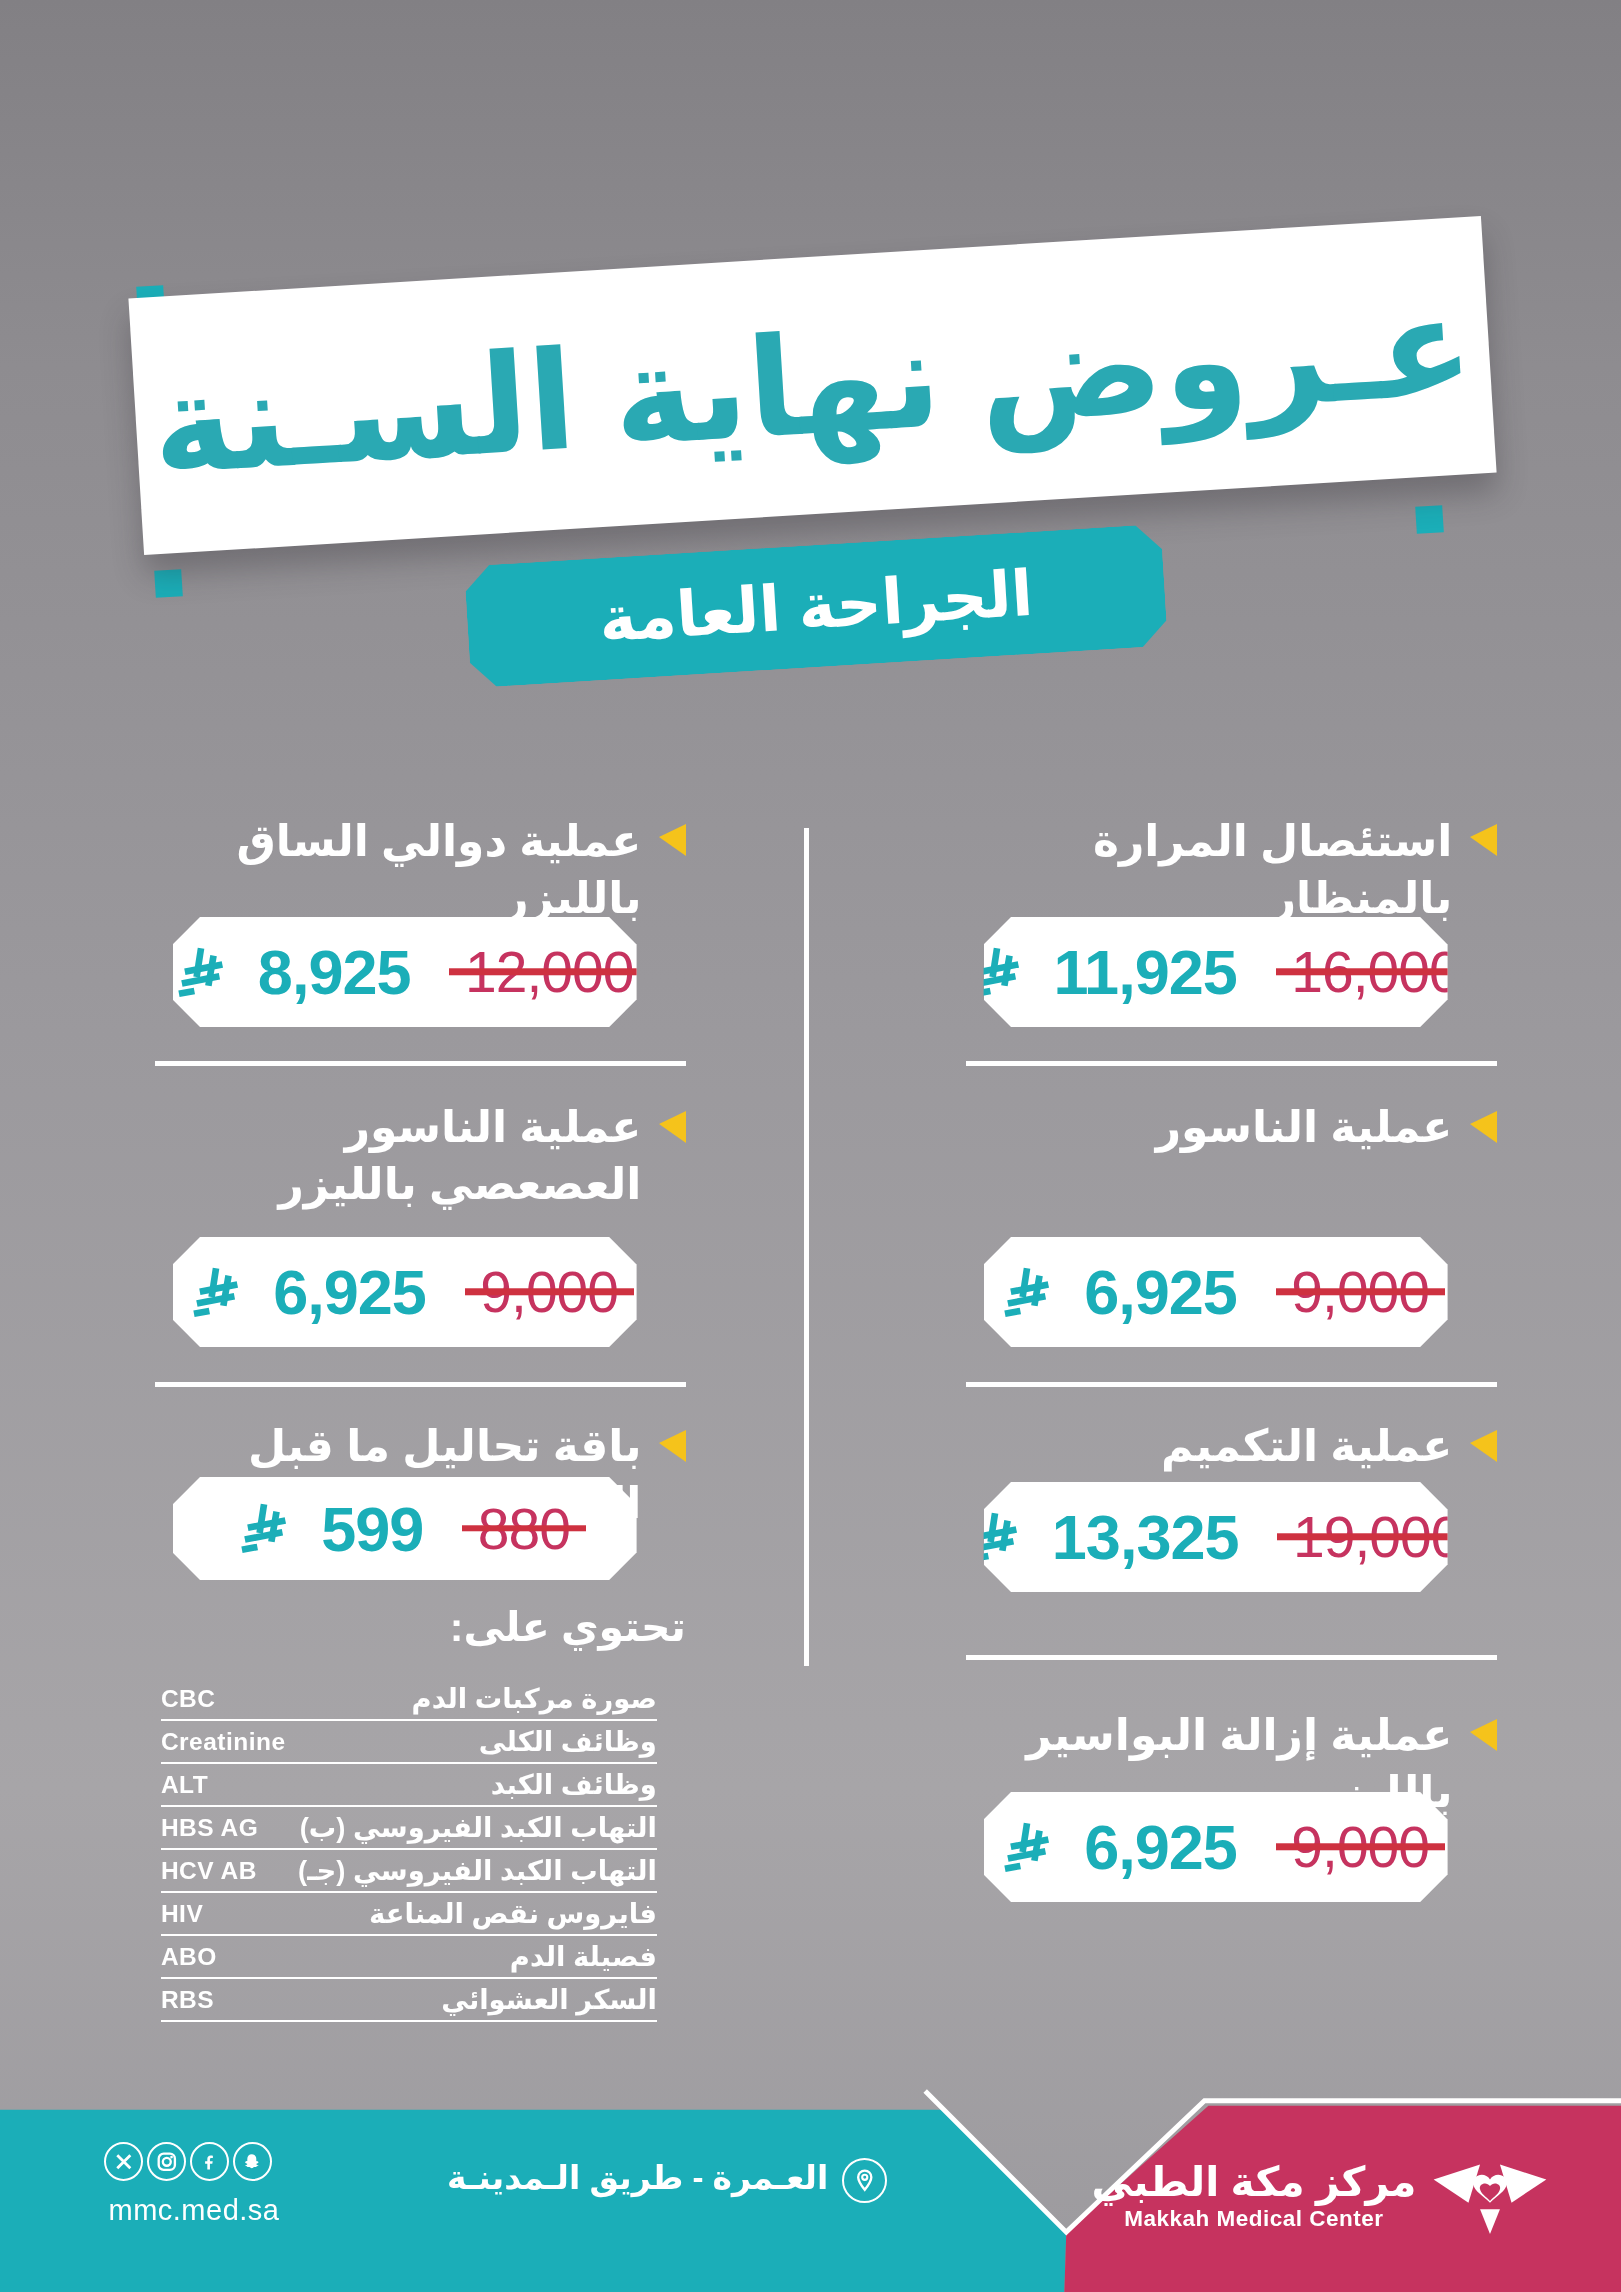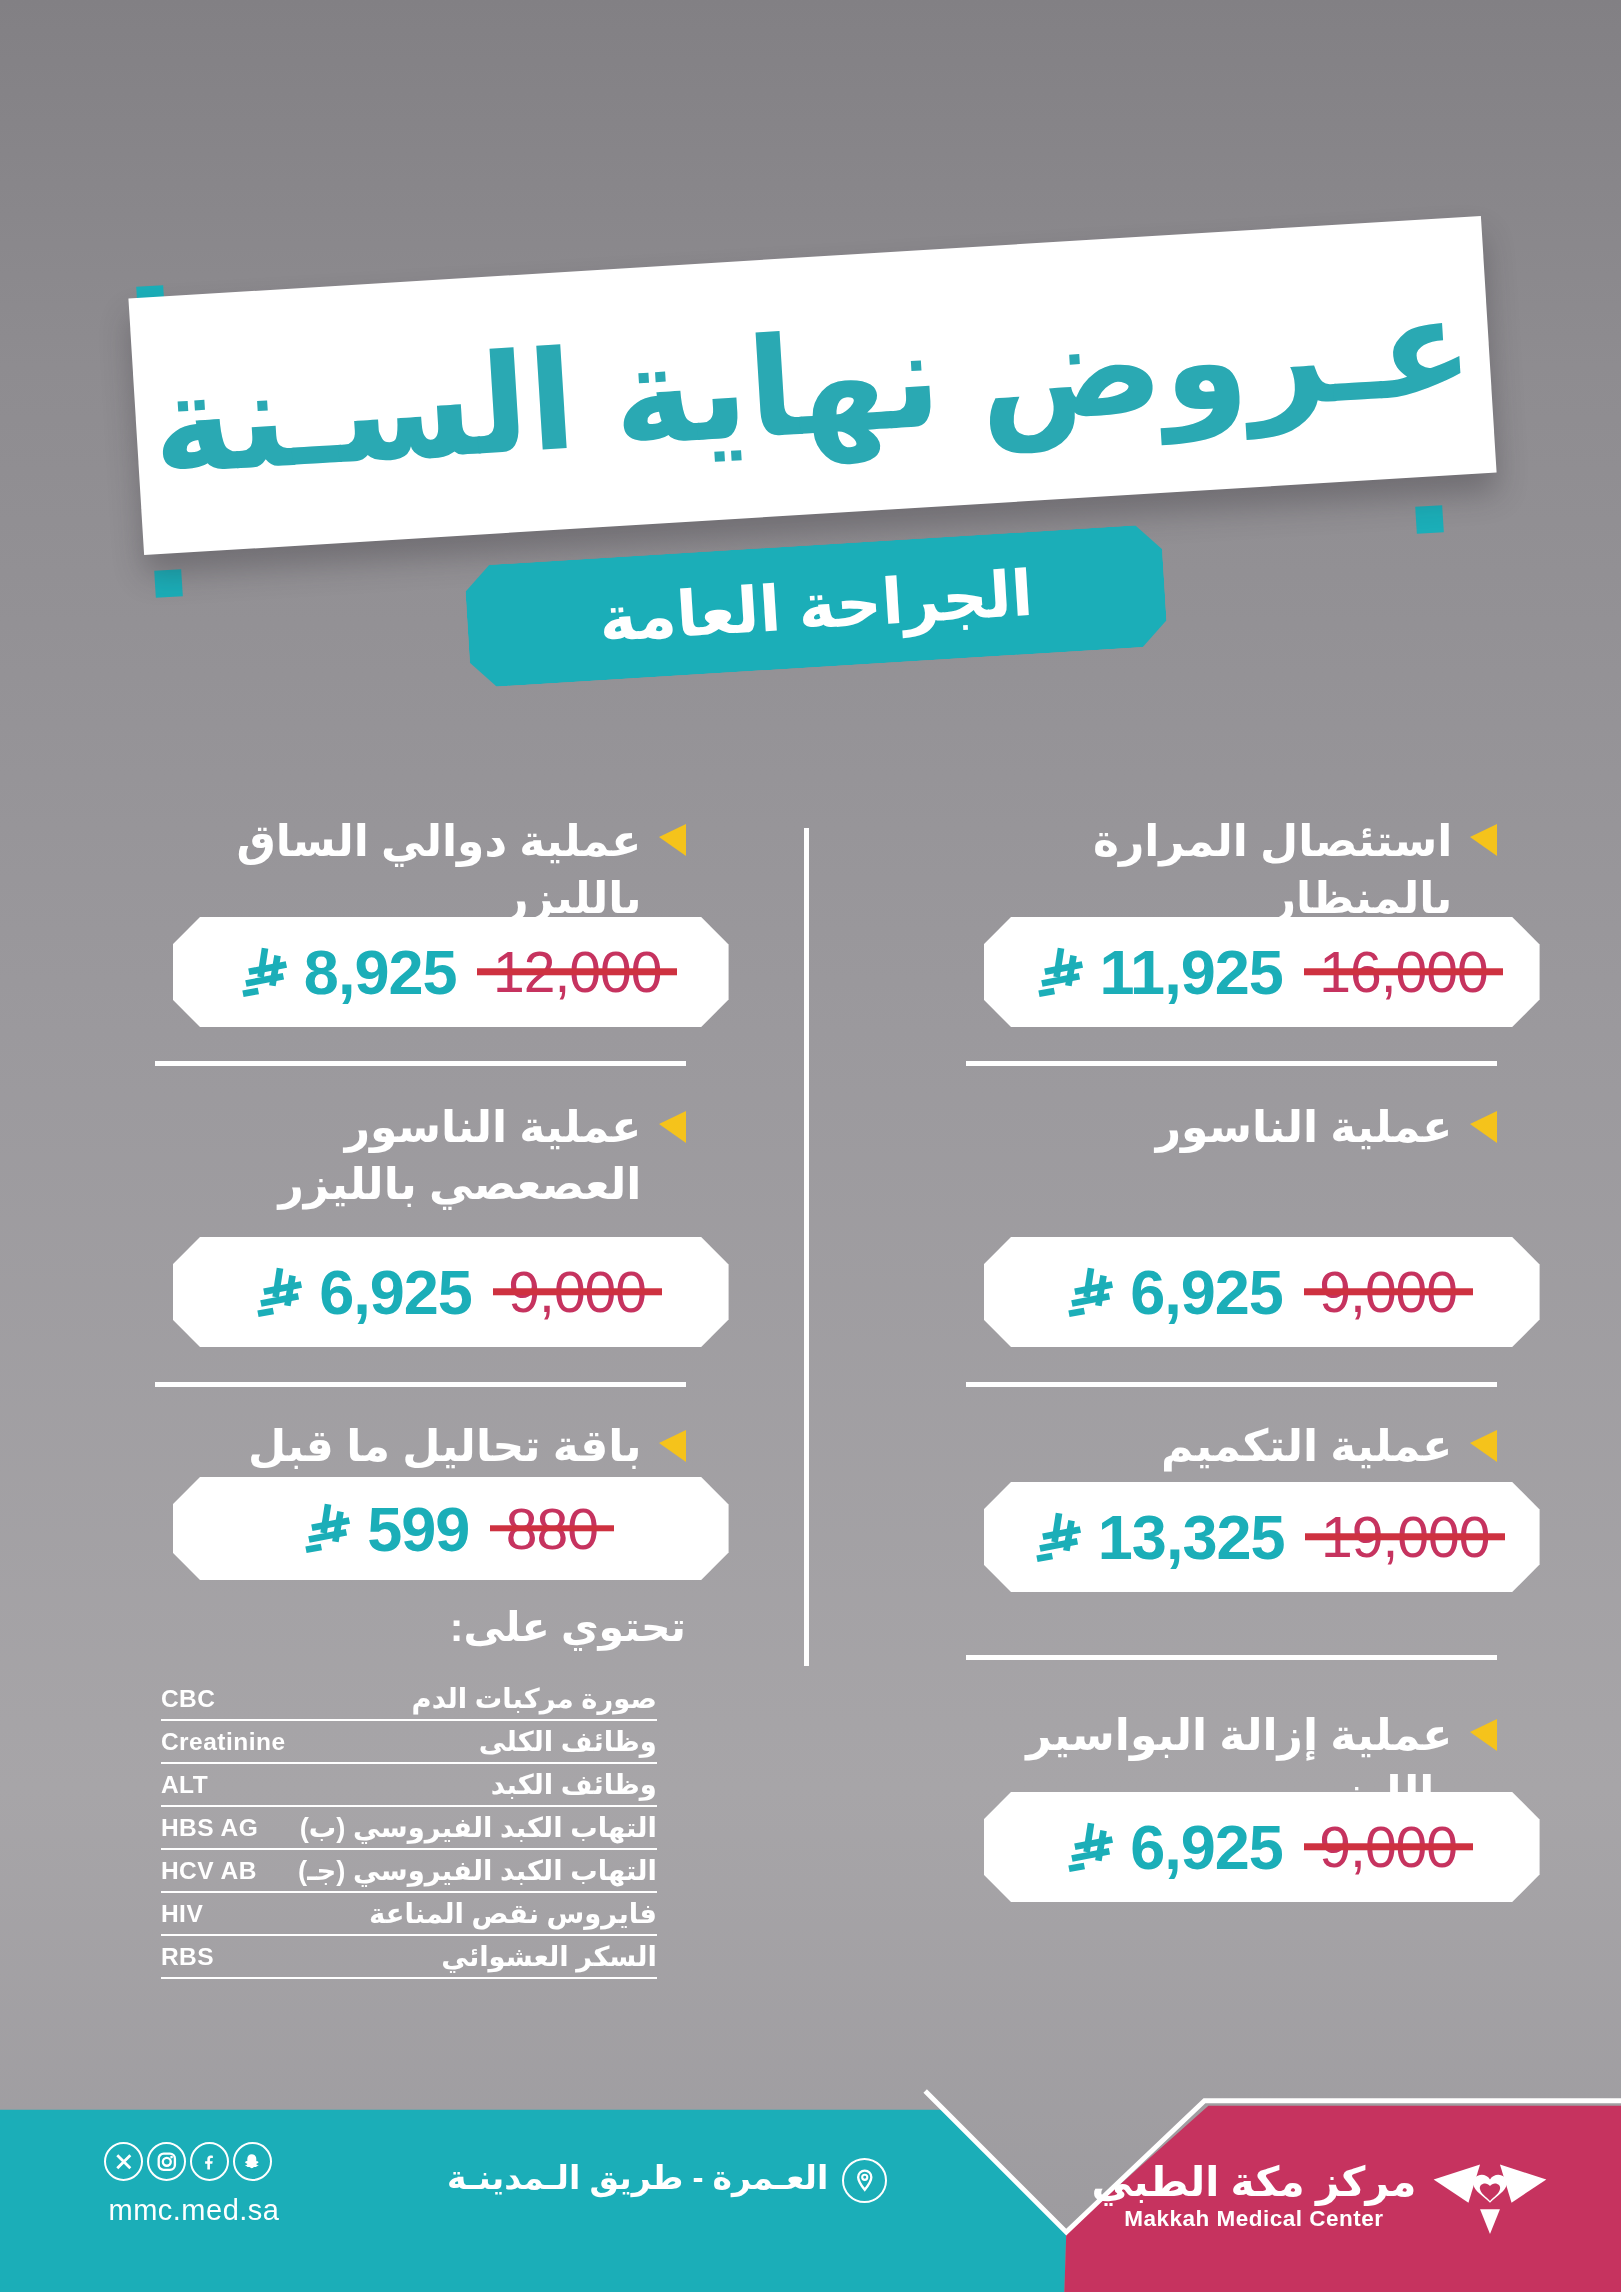--- a/index.html
+++ b/index.html
@@ -42,23 +42,23 @@
   }
   .offer-title .txt{font-size:44px;font-weight:700;line-height:57px;text-align:right;}
   .offer-title .txt .l2:empty{display:none}
   .offer-title .txt span{display:block}
   .bullet{
     width:0;height:0;margin-top:12.7px;flex:0 0 auto;
     border-top:13.7px solid transparent;border-bottom:19.6px solid transparent;
     border-right:27.4px solid var(--yellow);
   }
   .price-card{
-    position:absolute;left:17.6px;width:556px;height:110px;background:#fff;
+    position:absolute;left:17.6px;width:464px;height:110px;background:#fff;
     clip-path:polygon(27.4px 0,calc(100% - 27.4px) 0,100% 27.4px,100% calc(100% - 27.4px),calc(100% - 27.4px) 100%,27.4px 100%,0 calc(100% - 27.4px),0 27.4px);
-    display:flex;direction:ltr;align-items:center;justify-content:center;gap:11px;
+    display:flex;direction:ltr;align-items:center;justify-content:center;gap:29px;
   }
   .sar{width:53px;height:53px;color:var(--teal);flex:0 0 auto}
   .new-price{font-size:63px;font-weight:800;color:var(--teal);letter-spacing:-1px;}
   .old-price{
     position:relative;font-size:57px;font-weight:400;color:var(--pink);
     margin-left:25.5px;letter-spacing:-1px;
   }
   .old-price::after{
     content:"";position:absolute;left:-15.7px;right:-15.7px;top:50%;height:6.9px;
     background:var(--pink-strike);transform:translateY(-54%);
@@ -264,20 +264,24 @@
       </div>
       <div class="test-row">
         <span class="test-code">HCV AB</span>
         <span class="test-name">التهاب الكبد الفيروسي (جـ)</span>
       </div>
       <div class="test-row">
         <span class="test-code">HIV</span>
         <span class="test-name">فايروس نقص المناعة</span>
       </div>
       <div class="test-row">
+        <span class="test-code">ABO</span>
+        <span class="test-name">فصيلة الدم</span>
+      </div>
+      <div class="test-row">
         <span class="test-code">RBS</span>
         <span class="test-name">السكر العشوائي</span>
       </div>
     </div>
   </div>
 
   <div class="footer">
     <svg class="bg" width="1621" height="206" viewBox="0 0 1654 210">
       <polygon points="0,23 963,23 1088,148 1086,210 0,210" fill="#1BAEB8"></polygon>
       <polygon points="1233,19 1654,19 1654,210 1086,210 1088,148" fill="#C6335F"></polygon>

